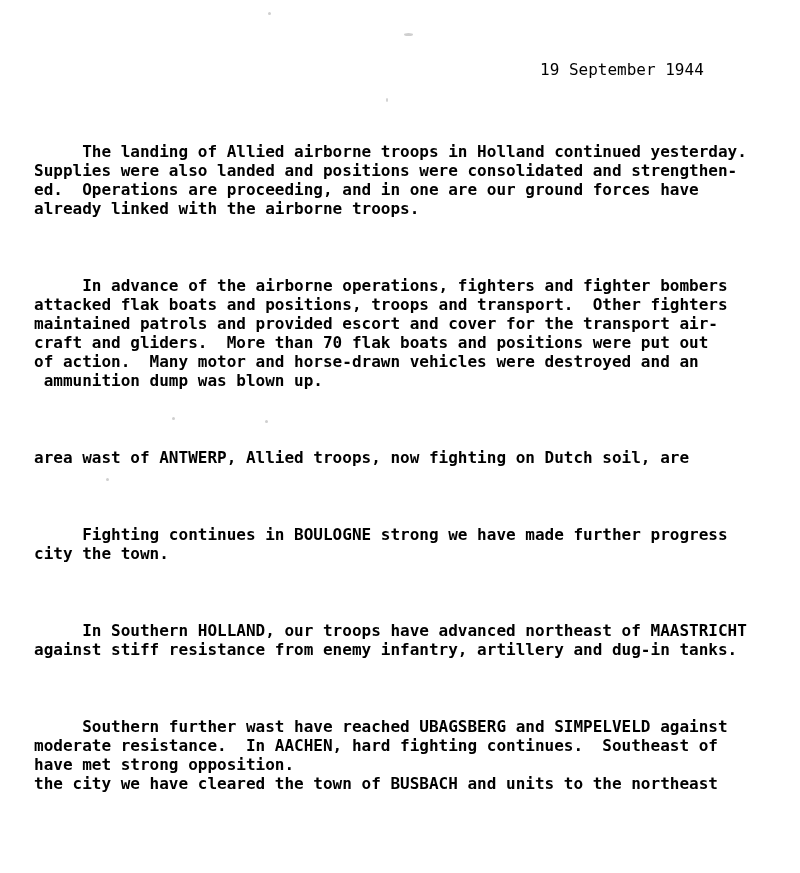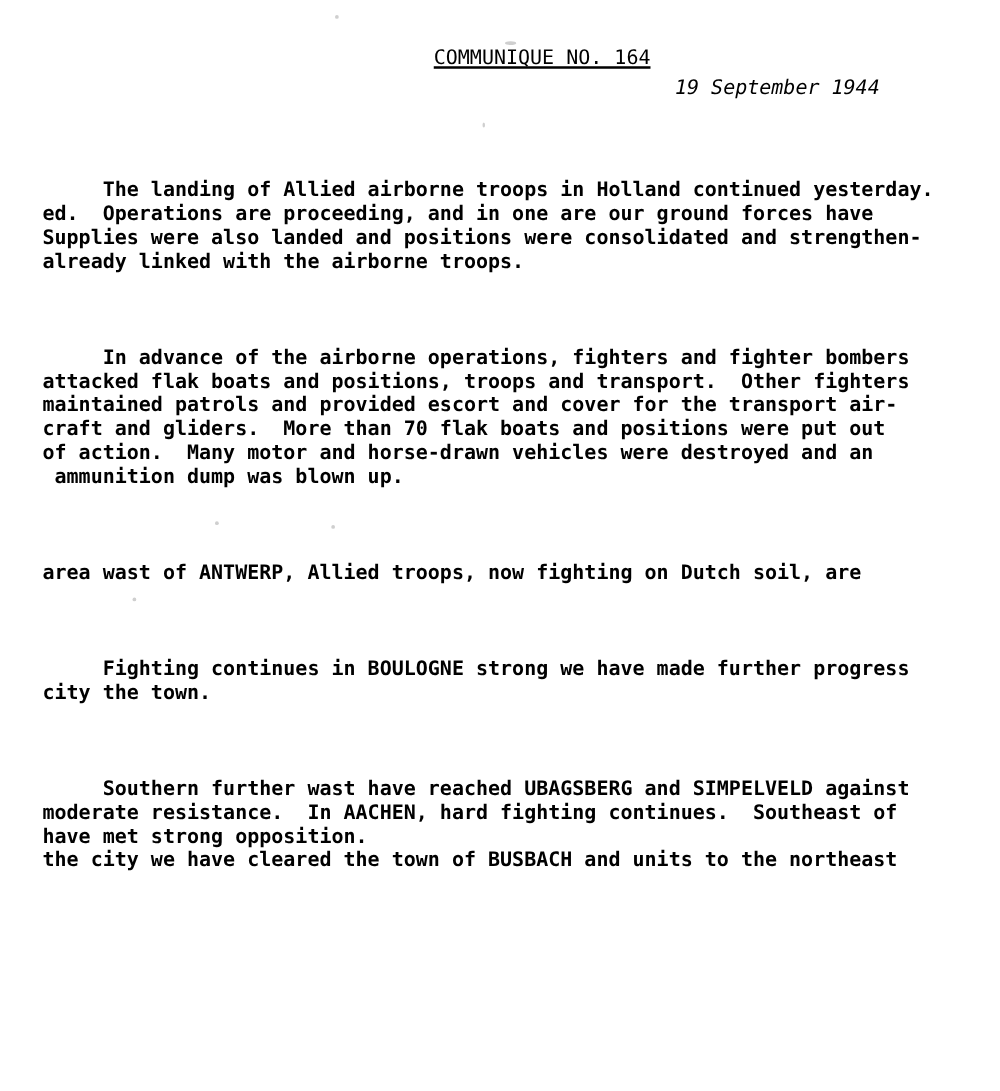--- a/index.html
+++ b/index.html
@@ -33,21 +33,20 @@
     text-decoration: underline;
     text-underline-offset: 2px;
     text-decoration-thickness: 2px;
     white-space: pre;
   }
   .doc-date {
     position: absolute;
     left: 540px;
     top: 24px;
     white-space: pre;
-    font-style: italic;
   }
   
   .body-text {
     position: absolute;
     left: 34px;
     top: 104px;
     width: 745px;
     white-space: pre-wrap;
   }
   .para {
@@ -77,29 +76,29 @@
   <div class="speck" style="left:404px; top:33px; width:9px; height:3px;"></div>
   <div class="speck" style="left:386px; top:98px; width:2px; height:4px;"></div>
   <div class="speck" style="left:36px; top:307px; width:3px; height:3px;"></div>
   <div class="speck" style="left:463px; top:306px; width:3px; height:3px;"></div>
   <div class="speck" style="left:172px; top:417px; width:3px; height:3px;"></div>
   <div class="speck" style="left:265px; top:420px; width:3px; height:3px;"></div>
   <div class="speck" style="left:106px; top:478px; width:3px; height:3px;"></div>
   <div class="speck" style="left:209px; top:651px; width:3px; height:4px;"></div>
 
   <div class="header">
-    <div class="doc-title">COMMUNIQUE NO. 164</div>
     <div class="doc-date">19 September 1944</div>
   </div>
 
   <div class="body-text">
-    <p class="para"><span class="line">     The landing of Allied airborne troops in Holland continued yesterday.</span><span class="line">ed.  Operations are proceeding, and in one are our ground forces have</span><span class="line">Supplies were also landed and positions were consolidated and strengthen-</span><span class="line">already linked with the airborne troops.</span></p>
+    <p class="para"><span class="line">     The landing of Allied airborne troops in Holland continued yesterday.</span><span class="line">Supplies were also landed and positions were consolidated and strengthen-</span><span class="line">ed.  Operations are proceeding, and in one are our ground forces have</span><span class="line">already linked with the airborne troops.</span></p>
     <p class="para"><span class="line">     In advance of the airborne operations, fighters and fighter bombers</span><span class="line">attacked flak boats and positions, troops and transport.  Other fighters</span><span class="line">maintained patrols and provided escort and cover for the transport air-</span><span class="line">craft and gliders.  More than 70 flak boats and positions were put out</span><span class="line">of action.  Many motor and horse-drawn vehicles were destroyed and an</span><span class="line"> ammunition dump was blown up.</span></p>
     <p class="para"><span class="line">area wast of ANTWERP, Allied troops, now fighting on Dutch soil, are</span></p>
     <p class="para"><span class="line">     Fighting continues in BOULOGNE strong we have made further progress</span><span class="line">city the town.</span></p>
+    <p class="para"><span class="line">     In Southern HOLLAND, our troops have advanced northeast of MAASTRICHT</span><span class="line">against stiff resistance from enemy infantry, artillery and dug-in tanks.</span></p>
     <p class="para"><span class="line">     Southern further wast have reached UBAGSBERG and SIMPELVELD against</span><span class="line">moderate resistance.  In AACHEN, hard fighting continues.  Southeast of</span><span class="line">have met strong opposition.</span><span class="line">the city we have cleared the town of BUSBACH and units to the northeast</span></p>
     
     
     
     
     
   </div>
 
 </div>
 

